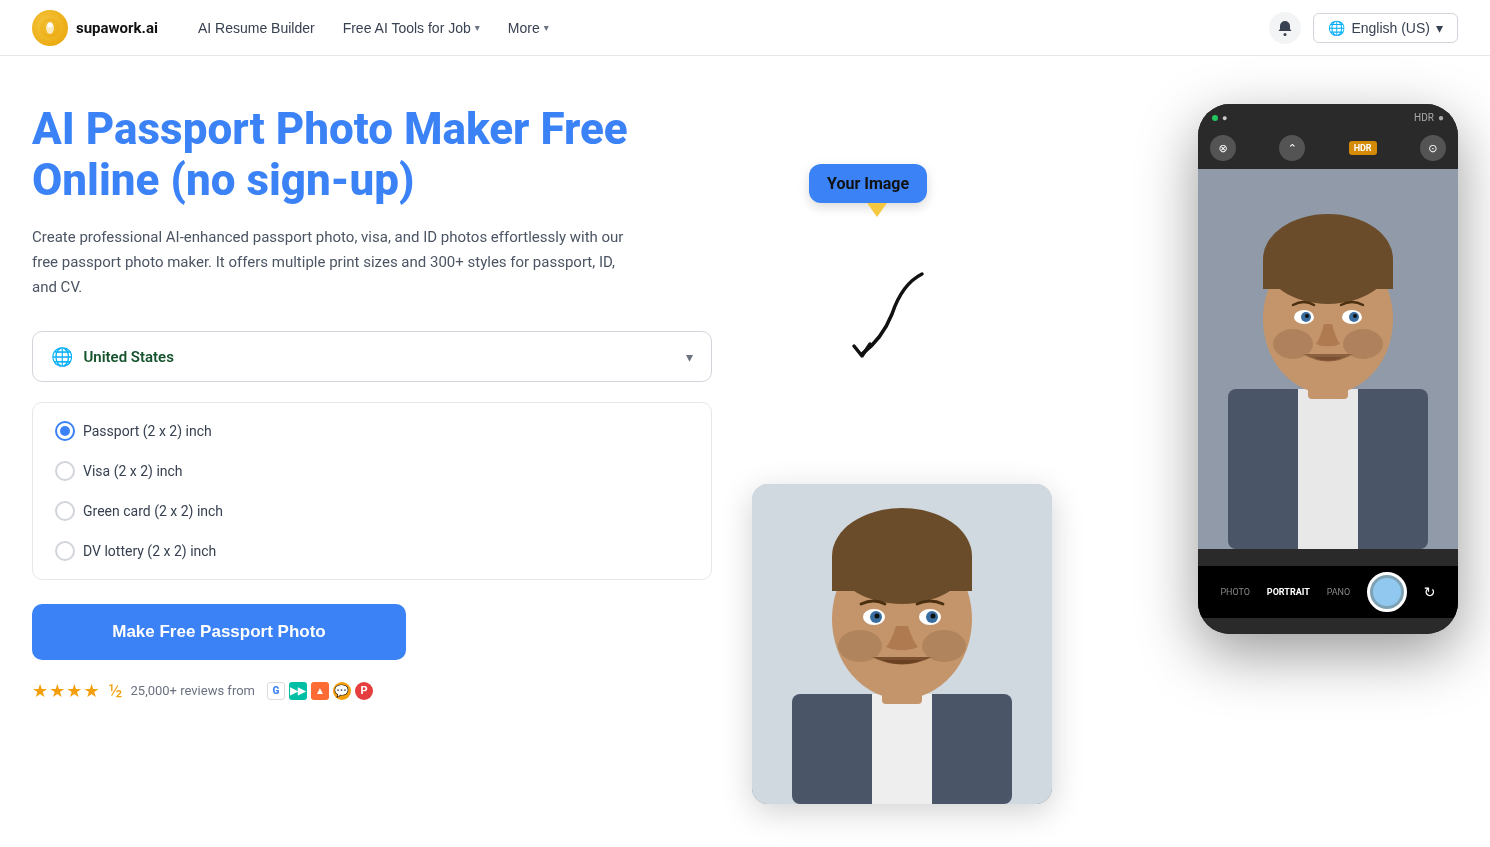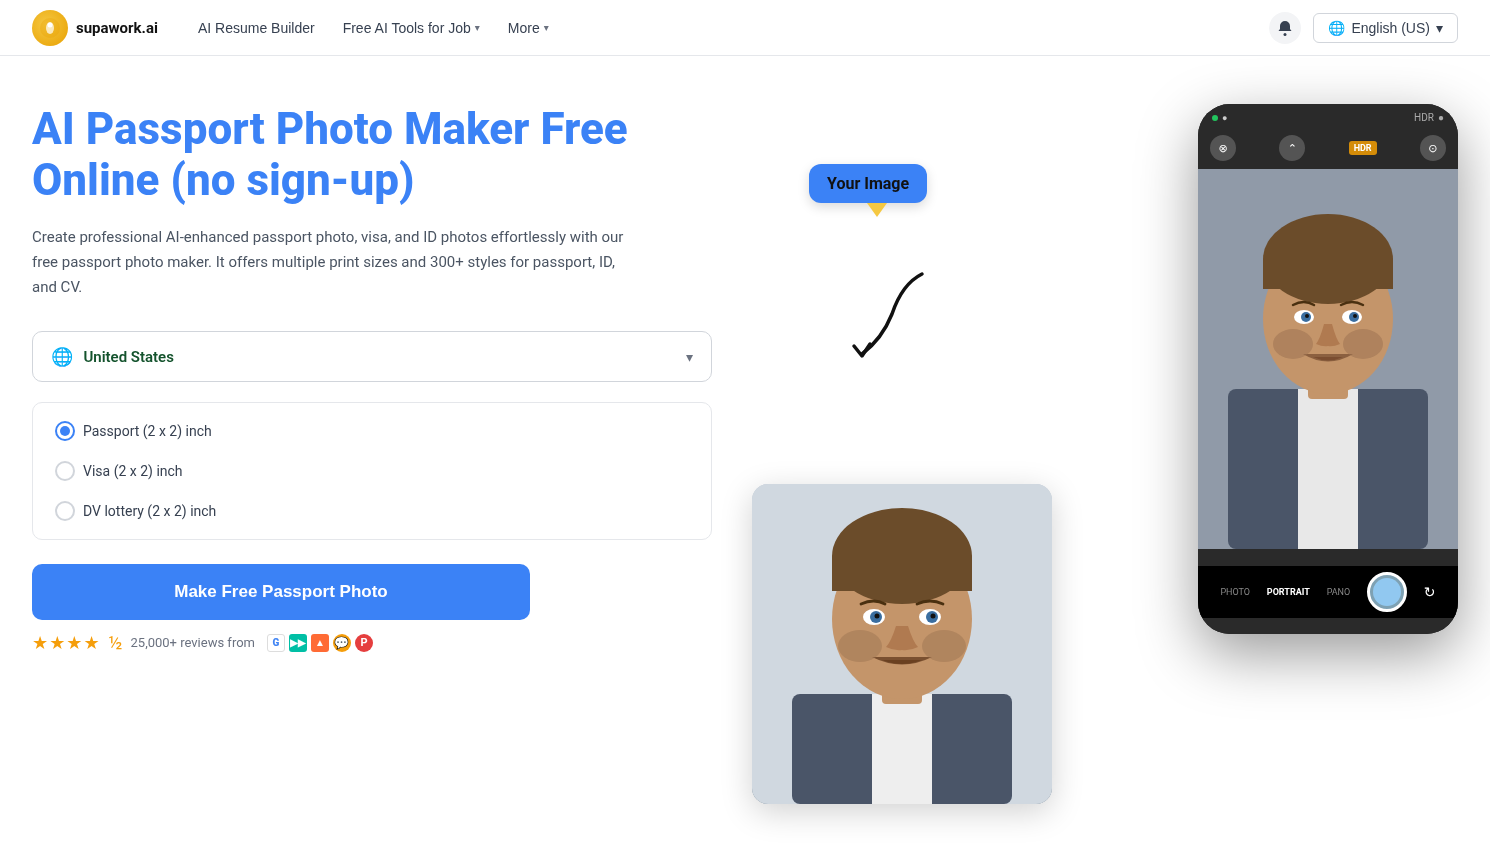--- a/index.html
+++ b/index.html
@@ -66,23 +66,23 @@
     .radio-circle {
       width: 20px; height: 20px; border-radius: 50%; border: 2px solid #d1d5db;
       display: flex; align-items: center; justify-content: center; flex-shrink: 0;
     }
     .radio-circle.selected { border-color: #3b82f6; }
     .radio-dot { width: 10px; height: 10px; border-radius: 50%; background: #3b82f6; }
     .radio-label { font-size: 14px; color: #374151; }
 
     
     .cta-btn {
-      width: 498px; padding: 18px; background: #3b82f6; color: #fff;
+      width: 374px; padding: 18px; background: #3b82f6; color: #fff;
       font-size: 17px; font-weight: 700; border: none; border-radius: 10px;
-      cursor: pointer; margin-bottom: 12px; display: block;
+      cursor: pointer; margin-bottom: 20px; display: block;
     }
 
     
     .reviews-row { display: flex; align-items: center; gap: 8px; }
     .stars { color: #f59e0b; font-size: 18px; letter-spacing: 1px; }
     .reviews-text { font-size: 13px; color: #6b7280; }
     .review-icons { display: flex; align-items: center; gap: 4px; margin-left: 4px; }
     .review-icon { width: 18px; height: 18px; border-radius: 3px; display: flex; align-items: center; justify-content: center; font-size: 10px; font-weight: bold; }
     .g-icon { background: #fff; border: 1px solid #ddd; color: #4285f4; font-weight: 900; }
 
@@ -215,20 +215,24 @@
           <div class="radio-dot"></div>
         </div>
         <span class="radio-label">Passport (2 x 2) inch</span>
       </div>
       <div class="radio-item">
         <div class="radio-circle"></div>
         <span class="radio-label">Visa (2 x 2) inch</span>
       </div>
       <div class="radio-item">
         <div class="radio-circle"></div>
+        <span class="radio-label">Green card (2 x 2) inch</span>
+      </div>
+      <div class="radio-item">
+        <div class="radio-circle"></div>
         <span class="radio-label">DV lottery (2 x 2) inch</span>
       </div>
     </div>
 
     <button class="cta-btn">Make Free Passport Photo</button>
 
     <div class="reviews-row">
       <span class="stars">★★★★</span>
       <span style="color:#f59e0b;font-size:18px;">½</span>
       <span class="reviews-text">25,000+ reviews from</span>

